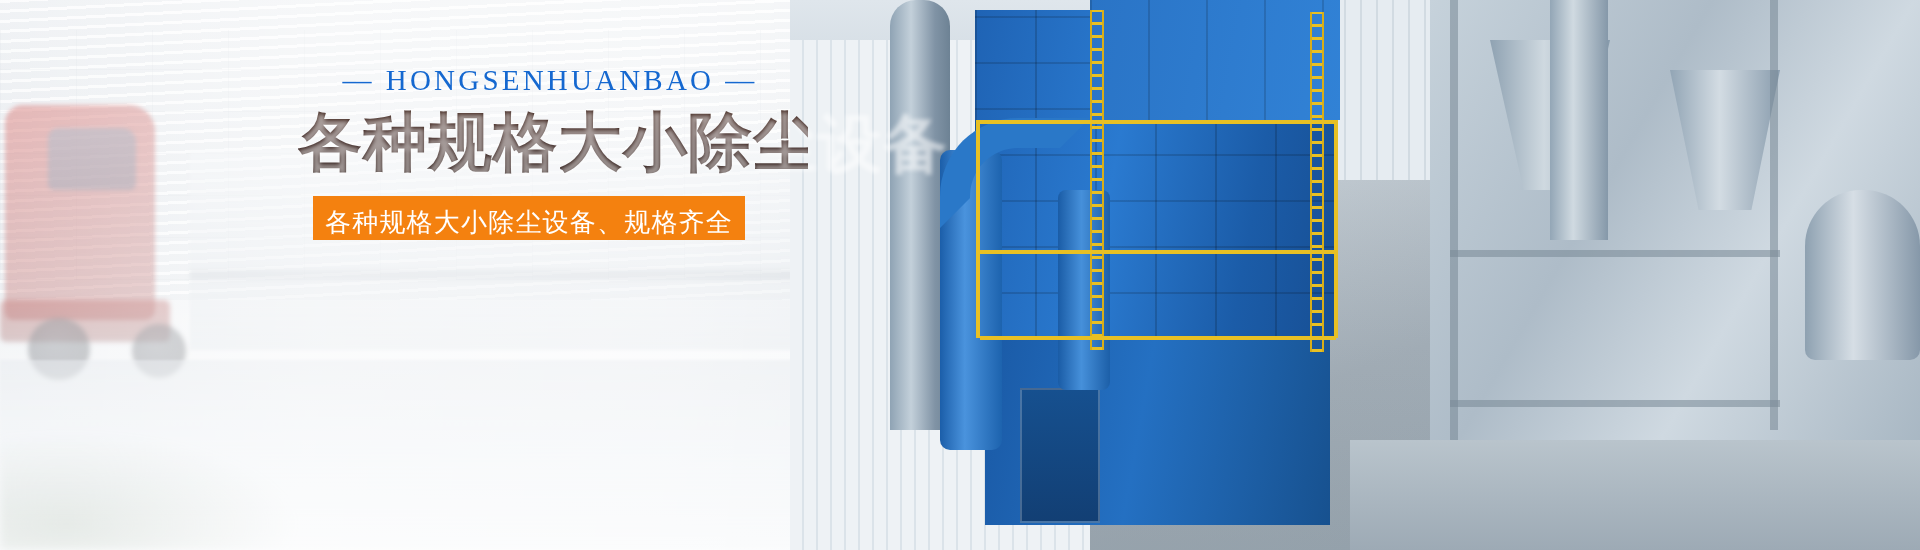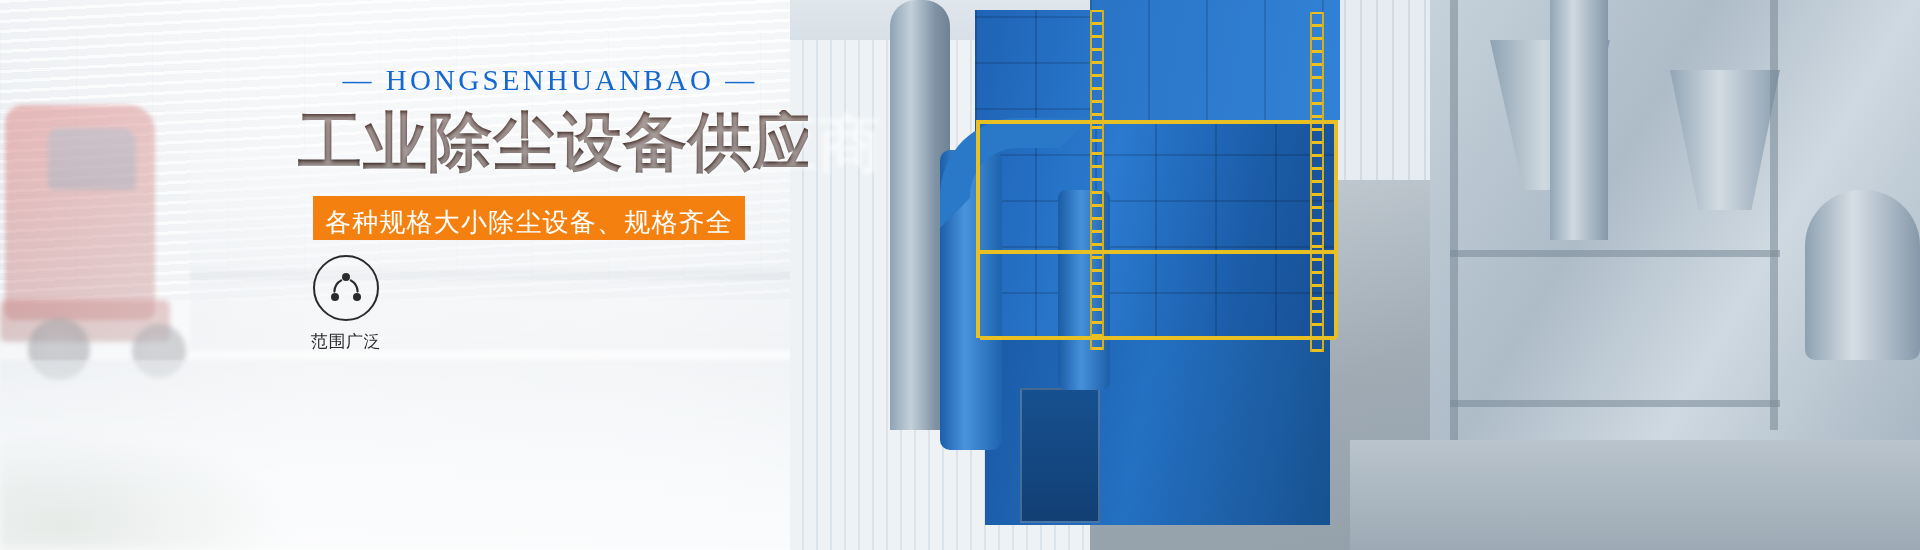--- a/index.html
+++ b/index.html
@@ -372,40 +372,28 @@
     <div class="arc-ring2"></div>
     <div class="arc-fill"></div>
   </div>
 
   <div class="content">
 
     <div class="tagline">
       <span class="dash">—</span><span>HONGSENHUANBAO</span><span class="dash">—</span>
     </div>
 
-    <div class="headline">工业除尘设备供应商</div>
+    <div class="headline">各种规格大小除尘设备</div>
 
     <div class="orange-bar">
       <span>各种规格大小除尘设备、规格齐全</span>
     </div>
 
     <div class="features">
 
-      <div class="feature">
-        <div class="circle">
-          <svg width="38" height="38" viewBox="0 0 38 38">
-            <circle cx="19" cy="8" r="4" fill="#2b2b2b"></circle>
-            <circle cx="8" cy="28" r="4" fill="#2b2b2b"></circle>
-            <circle cx="30" cy="28" r="4" fill="#2b2b2b"></circle>
-            <path d="M14.2 11.4 A13 13 0 0 0 7.4 22.6" fill="none" stroke="#2b2b2b" stroke-width="2.2" stroke-linecap="round"></path>
-            <path d="M23.8 11.4 A13 13 0 0 1 30.6 22.6" fill="none" stroke="#2b2b2b" stroke-width="2.2" stroke-linecap="round"></path>
-          </svg>
-        </div>
-        <div class="feature-label">范围广泛</div>
-      </div>
 
 
 
 
     </div>
 
 
   </div>
 </div>
 

